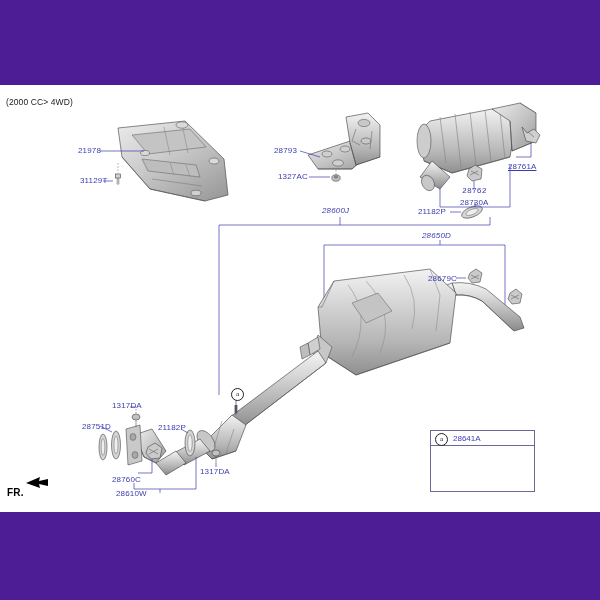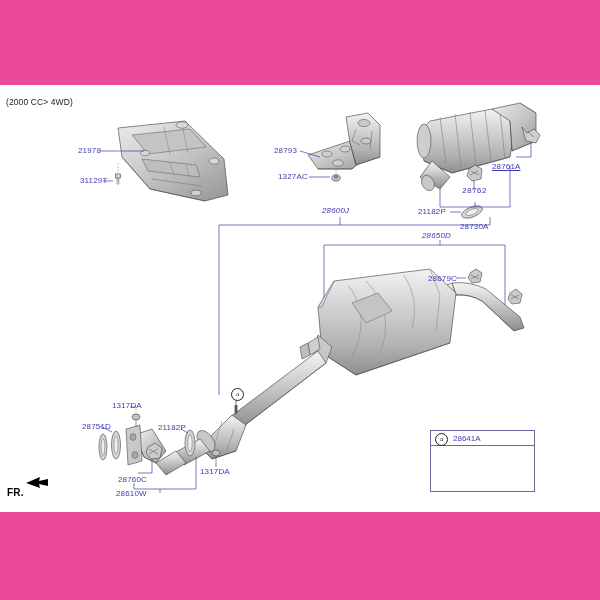--- a/index.html
+++ b/index.html
@@ -10,21 +10,21 @@
   body {
     width: 600px;
     height: 600px;
     overflow: hidden;
     font-family: "Liberation Sans", sans-serif;
   }
   #frame {
     position: relative;
     width: 600px;
     height: 600px;
-    background: #ec4899;
+    background: #4c1d95;
   }
   #canvas {
     position: absolute;
     left: 0;
     top: 85px;
     width: 600px;
     height: 427px;
     background: #ffffff;
     overflow: hidden;
   }
@@ -337,31 +337,31 @@
 
       <g>
         <path d="M26 398 L40 392 L39 396 L48 394 L48 401 L39 399 L40 403 Z" fill="#000" stroke="none"></path>
       </g>
     </svg>
 
     <div class="pn" style="left:78px; top:61px;">21978</div>
     <div class="pn" style="left:80px; top:91px;">31129T</div>
     <div class="pn" style="left:274px; top:61px;">28793</div>
     <div class="pn" style="left:278px; top:87px;">1327AC</div>
-    <div class="pn" style="left:492px; top:77px;text-decoration:underline;">28761A</div>
+    <div class="pn" style="left:508px; top:77px;text-decoration:underline;">28761A</div>
     <div class="pn" style="left:462px; top:101px;font-family:Liberation Mono, monospace;">28762</div>
-    <div class="pn" style="left:460px; top:113px;margin-top:24px;">28730A</div>
+    <div class="pn" style="left:460px; top:113px;">28730A</div>
     <div class="pn" style="left:418px; top:122px;">21182P</div>
     <div class="pn" style="left:322px; top:121px;font-style:italic;">28600J</div>
     <div class="pn" style="left:422px; top:146px;font-style:italic;">28650D</div>
     <div class="pn" style="left:428px; top:189px;">28679C</div>
     <div class="pn" style="left:112px; top:316px;">1317DA</div>
     <div class="pn" style="left:82px; top:337px;">28751D</div>
     <div class="pn" style="left:158px; top:338px;">21182P</div>
-    <div class="pn" style="left:112px; top:390px;margin-left:6px;">28760C</div>
+    <div class="pn" style="left:112px; top:390px;">28760C</div>
     <div class="pn" style="left:116px; top:404px;text-align:right;">28610W</div>
     <div class="pn" style="left:200px; top:382px;">1317DA</div>
 
     <div class="marker" style="left:231px; top:303px;">a</div>
 
     <div class="inset-box">
       <div class="inset-head">
         <div class="marker inset-marker">a</div>
         <div class="inset-pn">28641A</div>
       </div>

